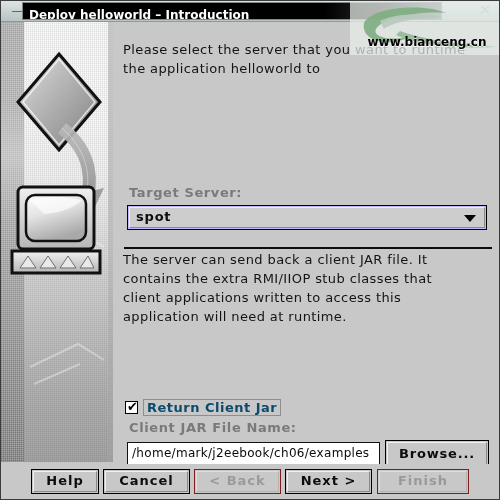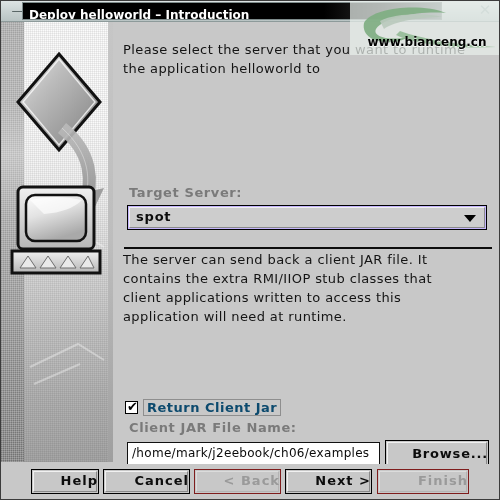--- a/index.html
+++ b/index.html
@@ -311,21 +311,21 @@
     border-top: 1px solid #f1f1f1;
     border-left: 1px solid #f1f1f1;
     border-right: 1px solid #888888;
     border-bottom: 1px solid #888888;
     box-sizing: border-box;
   }
   #browse-btn .lbl {
     position: absolute;
     left: 0; top: 5px;
     width: 102px;
-    text-align: right;
+    text-align: center;
     font-family: "DejaVu Sans", sans-serif;
     font-weight: bold;
     font-size: 13px;
     color: #0c0c0c;
     letter-spacing: 0.8px;
   }
 
   
   #buttonbar {
     position: absolute;
@@ -347,21 +347,21 @@
     left: 1px; top: 1px; right: 1px; bottom: 1px;
     border-top: 1px solid #f1f1f1;
     border-left: 1px solid #f1f1f1;
     border-right: 1px solid #8a8a8a;
     border-bottom: 1px solid #8a8a8a;
     box-sizing: border-box;
   }
   .wbtn .lbl {
     position: absolute;
     left: 0; right: 0; top: 3px;
-    text-align: right;
+    text-align: center;
     font-family: "DejaVu Sans", sans-serif;
     font-weight: bold;
     font-size: 13px;
     color: #0c0c0c;
     letter-spacing: 1px;
   }
   .wbtn.disabled { border: 1px solid #7f1d1d; }
   .wbtn.disabled .bev {
     border-top: 1px solid #dcdcdc;
     border-left: 1px solid #dcdcdc;

